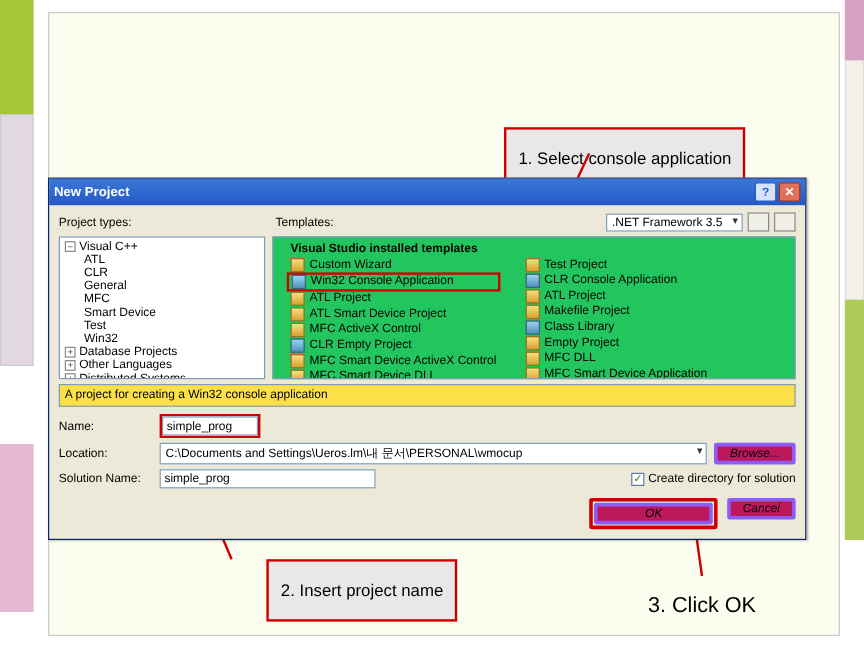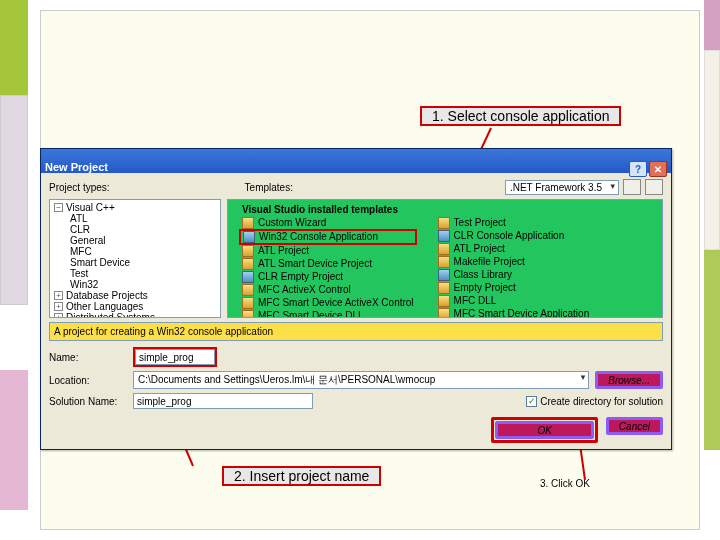--- a/index.html
+++ b/index.html
@@ -10,43 +10,43 @@
   .deco.left1 { left: 0; top: 0; width: 28px; height: 95px; background: #a5c639; }
   .deco.left2 { left: 0; top: 95px; width: 28px; height: 210px; background: #e2d8e1; border: 1px solid #ccc; }
   .deco.left3 { left: 0; top: 370px; width: 28px; height: 140px; background: #e5b7d2; }
   .deco.right1 { right: 0; top: 0; width: 16px; height: 50px; background: #d4a1c2; }
   .deco.right2 { right: 0; top: 50px; width: 16px; height: 200px; background: #f5f0e8; border: 1px solid #ddd; }
   .deco.right3 { right: 0; top: 250px; width: 16px; height: 200px; background: #aecb5a; }
 
   .slide-bg { position: absolute; left: 40px; top: 10px; width: 660px; height: 520px; background: #fcfdee; border: 1px solid #ccc; }
 
   
-  .callout { position: absolute; background: #e8e8e8; border: 2px solid #d00000; padding: 0 10px; font-size: 14px; font-weight: normal; }
+  .callout { position: absolute; background: #e8e8e8; border: 2px solid #d00000; padding: 16px 10px; font-size: 14px; font-weight: normal; }
   .callout1 { left: 420px; top: 106px; }
   .callout2 { left: 222px; top: 466px; }
-  .callout3 { left: 530px; top: 478px; background: transparent; border: none; font-size: 10px; }
+  .callout3 { left: 530px; top: 478px; background: transparent; border: none; font-size: 18px; }
 
   
   .arrow { position: absolute; width: 2px; background: #d00000; transform-origin: top center; }
   .arrow::after { content:''; position:absolute; bottom:-1px; left:-4px; border:5px solid transparent; border-top:10px solid #d00000; }
   .a1 { left: 490px; top: 128px; height: 80px; transform: rotate(25deg); }
   .a2 { left: 192px; top: 370px; height: 96px; transform: rotate(-23deg); transform-origin: bottom center; }
   .a2::after { top:-10px; bottom:auto; border-top:none; border-bottom:10px solid #d00000; }
   .a3 { left: 584px; top: 430px; height: 50px; transform: rotate(-8deg); transform-origin: bottom center; }
   .a3::after { top:-10px; bottom:auto; border-top:none; border-bottom:10px solid #d00000; }
 
   
   .dialog { position: absolute; left: 40px; top: 148px; width: 632px; height: 302px; background: #ece9d8; border: 1px solid #0a246a; box-shadow: 1px 1px 2px rgba(0,0,0,0.3); }
-  .titlebar { height: 22px; background: linear-gradient(#3b77d6,#2459c8); color: #fff; display:flex; align-items:flex-start; padding: 12px 4px; }
+  .titlebar { height: 22px; background: linear-gradient(#3b77d6,#2459c8); color: #fff; display:flex; align-items:center; padding: 0 4px; }
   .titlebar-text { font-weight: bold; font-size: 11px; flex:1; }
   .tbtn { width: 18px; height: 16px; background: #d6e4fb; border: 1px solid #2a5bc1; margin-left: 2px; border-radius: 2px; display:flex; align-items:center; justify-content:center; color:#2a5bc1; font-weight:bold; font-size:10px; }
   .tbtn.close { background: #e07058; color:#fff; border-color:#a03020; }
 
   .dlg-body { display:flex; flex-direction:column; height: calc(100% - 22px); padding: 6px 8px 8px 8px; gap: 4px; }
-  .top-row { display:flex; gap: 25px; align-items:center; }
+  .top-row { display:flex; gap: 10px; align-items:center; }
   .top-row .lbl { font-size: 10px; }
   .top-row .fwbox { margin-left:auto; display:flex; align-items:center; gap:4px; }
   .combo { background:#fff; border:1px solid #7f9db9; padding:1px 16px 1px 4px; font-size:10px; position:relative; }
   .combo::after { content:'▾'; position:absolute; right:3px; top:0; font-size:9px; color:#333; }
   .viewbtn { width:18px; height:16px; border:1px solid #888; background:#f0f0e8; }
 
   .panes { display:flex; gap: 6px; flex:1; min-height: 0; }
   .left-pane { width: 172px; background:#fff; border:1px solid #7f9db9; padding: 2px; overflow:hidden; }
   .tree-item { display:flex; align-items:center; gap:3px; padding: 0 2px; white-space:nowrap; }
   .tree-item.indent1 { padding-left: 18px; }
@@ -168,26 +168,26 @@
               </div>
             <div class="tpl-item">
                 <span class="ticon"></span>
                 <span>ATL Project</span>
               </div>
             <div class="tpl-item">
                 <span class="ticon"></span>
                 <span>ATL Smart Device Project</span>
               </div>
             <div class="tpl-item">
+                <span class="ticon"></span>
+                <span>MFC ActiveX Control</span>
+              </div>
+            <div class="tpl-item">
                 <span class="ticon b"></span>
                 <span>CLR Empty Project</span>
-              </div>
-            <div class="tpl-item">
-                <span class="ticon"></span>
-                <span>MFC ActiveX Control</span>
               </div>
             <div class="tpl-item">
                 <span class="ticon"></span>
                 <span>MFC Smart Device ActiveX Control</span>
               </div>
             <div class="tpl-item">
                 <span class="ticon"></span>
                 <span>MFC Smart Device DLL</span>
               </div>
 

